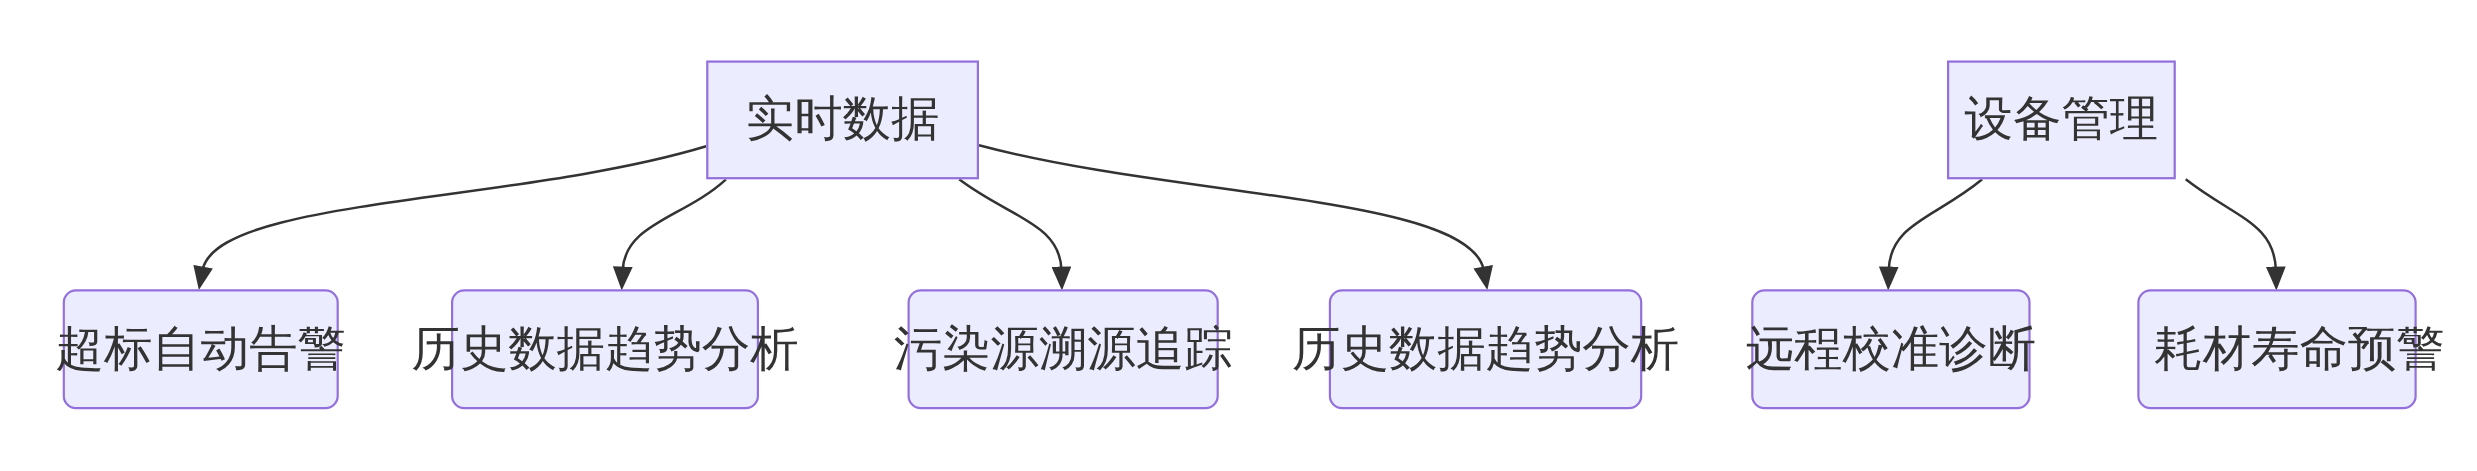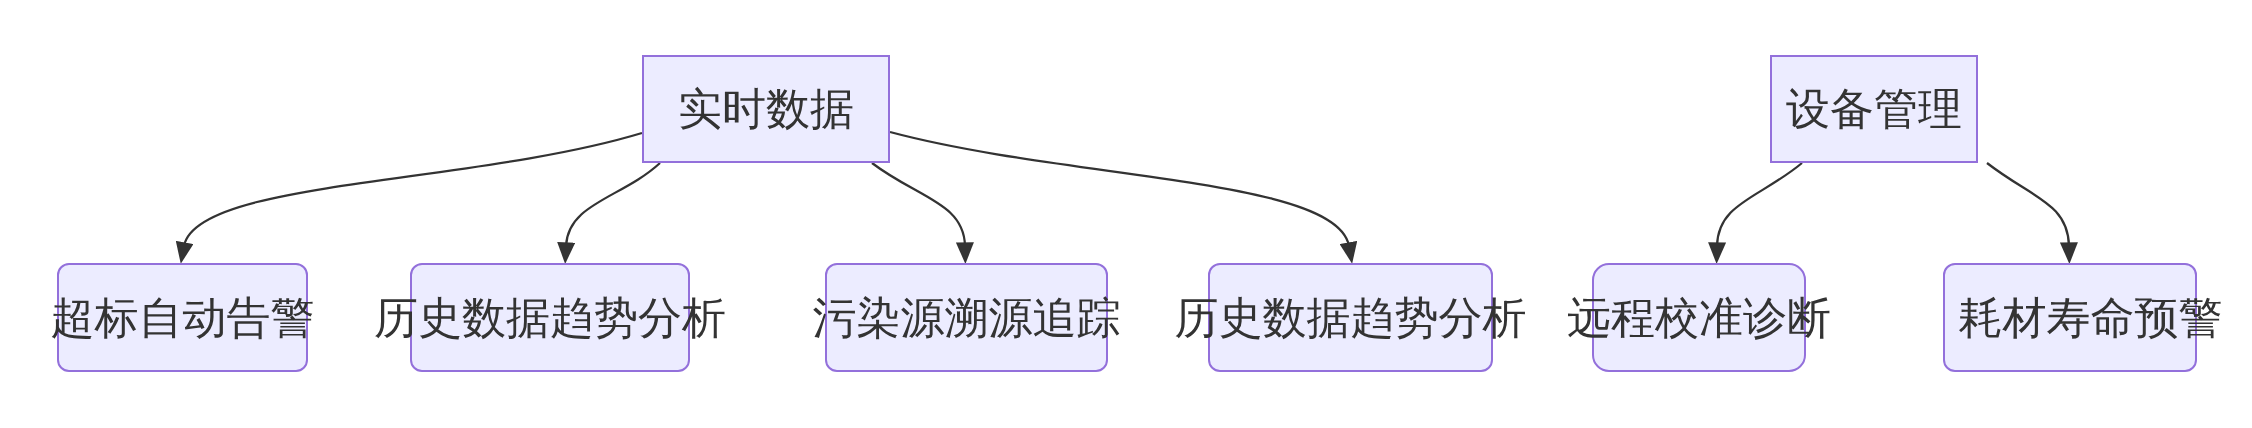--- a/index.html
+++ b/index.html
@@ -71,17 +71,17 @@
   <div class="node rect" style="left:1770px; top:55px; width:208px; height:108px;">设备管理</div>
 
   <div class="node rounded" style="left:57px; top:263px; width:251px; height:109px;">超标自动告警</div>
 
   <div class="node rounded" style="left:410px; top:263px; width:280px; height:109px;">历史数据趋势分析</div>
 
   <div class="node rounded" style="left:825px; top:263px; width:283px; height:109px;">污染源溯源追踪</div>
 
   <div class="node rounded" style="left:1208px; top:263px; width:285px; height:109px;">历史数据趋势分析</div>
 
-  <div class="node rounded" style="left:1592px; top:263px; width:214px; height:109px;border-radius:17px;">远程校准诊断</div>
+  <div class="node rounded" style="left:1592px; top:263px; width:254px; height:109px;">远程校准诊断</div>
 
   <div class="node rounded" style="left:1943px; top:263px; width:254px; height:109px;padding-left:41px;">耗材寿命预警</div>
 
 </div>
 
 </body></html>

